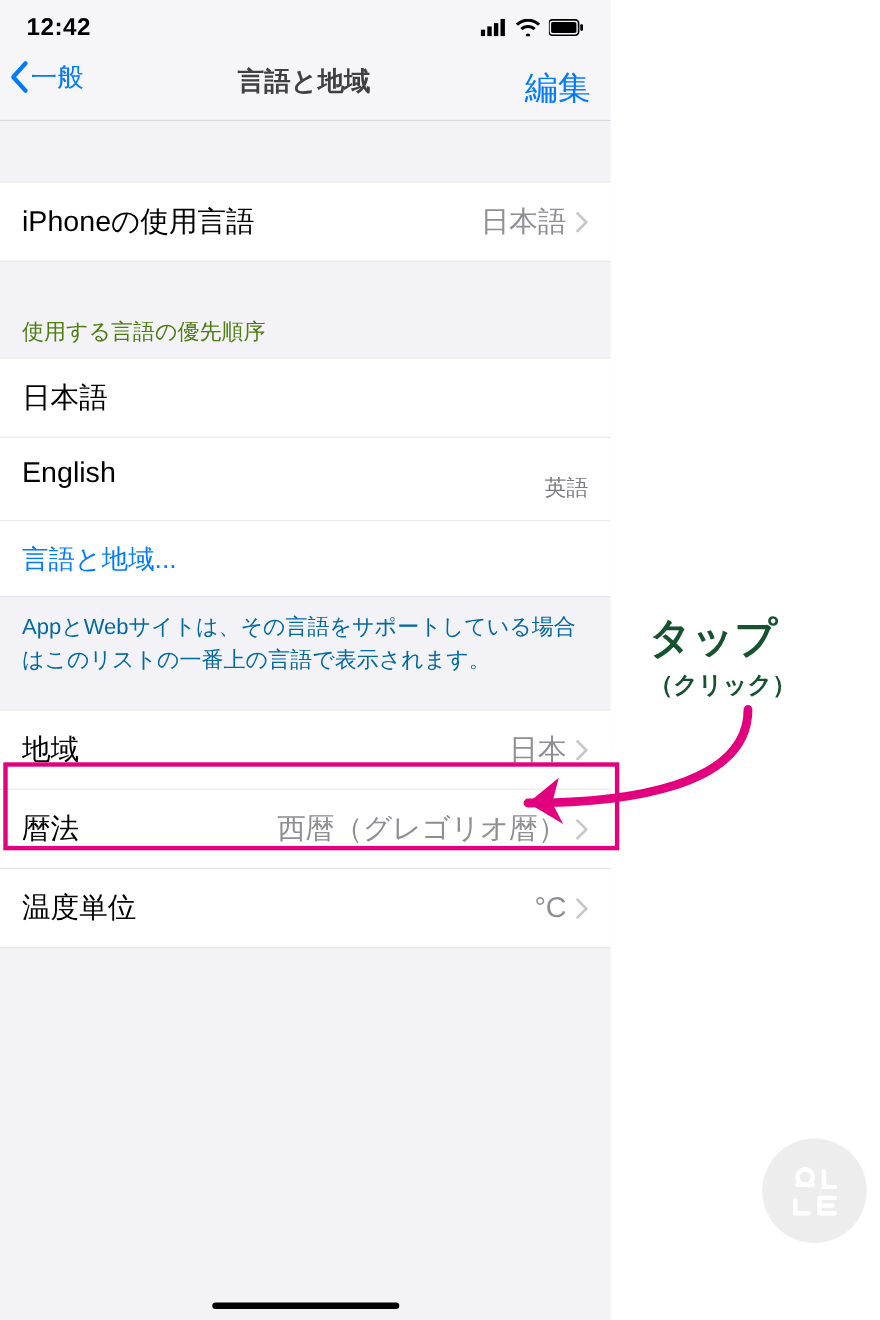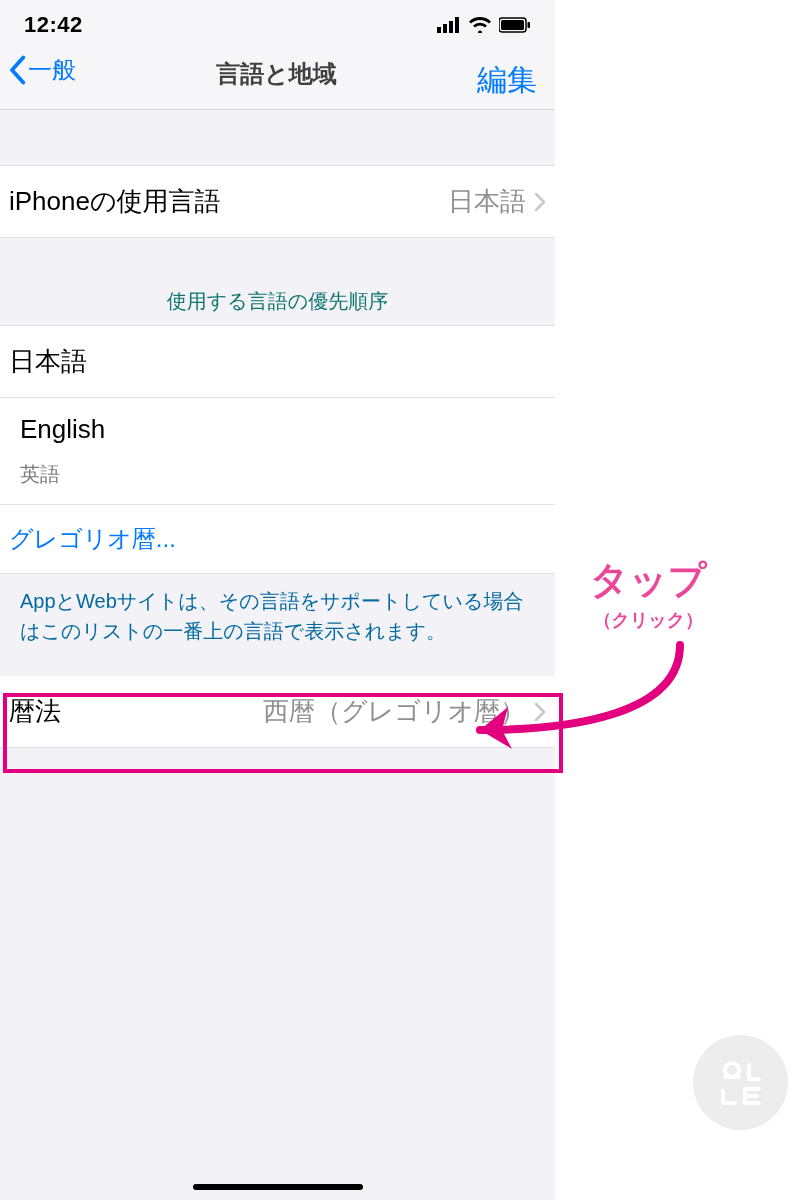--- a/index.html
+++ b/index.html
@@ -16,40 +16,40 @@
   
   .nav { height: 60px; background:#f6f6f8; display:flex; align-items:flex-start; justify-content:space-between; padding: 4px 18px 0 8px; border-bottom:1px solid #d8d8dc;gap:24px; }
   .nav-back { display:flex; align-items:center; color:#007aff; font-size:24px; }
   .nav-back svg { margin-right:2px; }
   .nav-title { font-size:24px; font-weight:700; color:#404040; padding-top:4px; }
   .nav-edit { color:#007aff; font-size:30px; padding-top:6px; }
 
   .spacer { height: 55px; }
 
   
-  .cell { background:#fff; padding: 18px 9px; display:flex; align-items:center; justify-content:space-between; border-bottom:1px solid #e3e3e6; }
+  .cell { background:#fff; padding: 18px 20px; display:flex; align-items:center; justify-content:space-between; border-bottom:1px solid #e3e3e6; }
   .cell.first { border-top:1px solid #e3e3e6; }
   .cell .label { font-size:26px; color:#000; }
   .cell .value { font-size:26px; color:#8e8e93; display:flex; align-items:center; }
   .cell .chev { margin-left:8px; }
-  .cell.two-line { flex-direction:column; align-items:flex-start; padding:16px 20px; }
+  .cell.two-line { flex-direction:row; align-items:flex-start; padding:16px 20px; }
   .cell.two-line .label { font-size:26px; }
   .cell.two-line .sub { font-size:20px; color:#7c7c80; margin-top:16px; }
   .cell.single .label { font-size:26px; }
 
-  .section-header { font-size:20px; color:#0f766e; padding: 50px 20px 10px 20px; text-align: center; }
+  .section-header { font-size:20px; color:#4d7c0f; padding: 50px 20px 10px 20px; }
   .section-footer { font-size:20px; color:#0369a1; padding: 12px 20px 30px 20px; line-height:1.5; }
 
   .add-lang .label { color:#007aff; font-size:24px; }
 
   
   .highlight { position:absolute; border:4px solid #e3007f; pointer-events:none; }
-  .annot { position:absolute; color:#ec4899; text-align:left; }
+  .annot { position:absolute; color:#14532d; text-align:left; }
   .annot .big { font-size:38px; font-weight:700; }
-  .annot .small { font-size:18px; font-weight:600; margin-top:2px; text-align:center; }
+  .annot .small { font-size:22px; font-weight:600; margin-top:2px; text-align:right; }
   .arrow-wrap { position:absolute; }
 
   
   .home-ind { position:absolute; bottom:10px; left:50%; transform:translateX(-50%); width:170px; height:6px; background:#000; border-radius:3px; }
 
   
   .wm { position:absolute; right:12px; bottom:70px; width:95px; height:95px; border-radius:50%; background:#ededed; display:flex; align-items:center; justify-content:center; color:#fff; }
 </style>
 </head>
 <body>
@@ -103,29 +103,47 @@
     <div class="section-header">使用する言語の優先順序</div>
 
     <div class="cell first single">
       <span class="label">日本語</span>
     </div>
     <div class="cell two-line">
       <span class="label">English</span>
       <span class="sub">英語</span>
     </div>
     <div class="cell add-lang">
-      <span class="label">グレゴリオ暦...</span>
+      <span class="label">言語と地域...</span>
     </div>
 
     <div class="section-footer">AppとWebサイトは、その言語をサポートしている場合はこのリストの一番上の言語で表示されます。</div>
 
+    <div class="cell first">
+      <span class="label">地域</span>
+      <span class="value">
+        <span>日本</span>
+        <svg class="chev" width="12" height="20" viewBox="0 0 12 20">
+            <path d="M2 2 L10 10 L2 18" stroke="#c7c7cc" stroke-width="2.5" fill="none" stroke-linecap="round" stroke-linejoin="round"></path>
+          </svg>
+      </span>
+    </div>
     <div class="cell">
       <span class="label">暦法</span>
       <span class="value">
         <span>西暦（グレゴリオ暦）</span>
+        <svg class="chev" width="12" height="20" viewBox="0 0 12 20">
+            <path d="M2 2 L10 10 L2 18" stroke="#c7c7cc" stroke-width="2.5" fill="none" stroke-linecap="round" stroke-linejoin="round"></path>
+          </svg>
+      </span>
+    </div>
+    <div class="cell">
+      <span class="label">温度単位</span>
+      <span class="value">
+        <span>°C</span>
         <svg class="chev" width="12" height="20" viewBox="0 0 12 20">
             <path d="M2 2 L10 10 L2 18" stroke="#c7c7cc" stroke-width="2.5" fill="none" stroke-linecap="round" stroke-linejoin="round"></path>
           </svg>
       </span>
     </div>
 
     <div class="home-ind"></div>
   </div>
 
   <div class="highlight" style="left:3px; top:693px; width:560px; height:80px;"></div>

